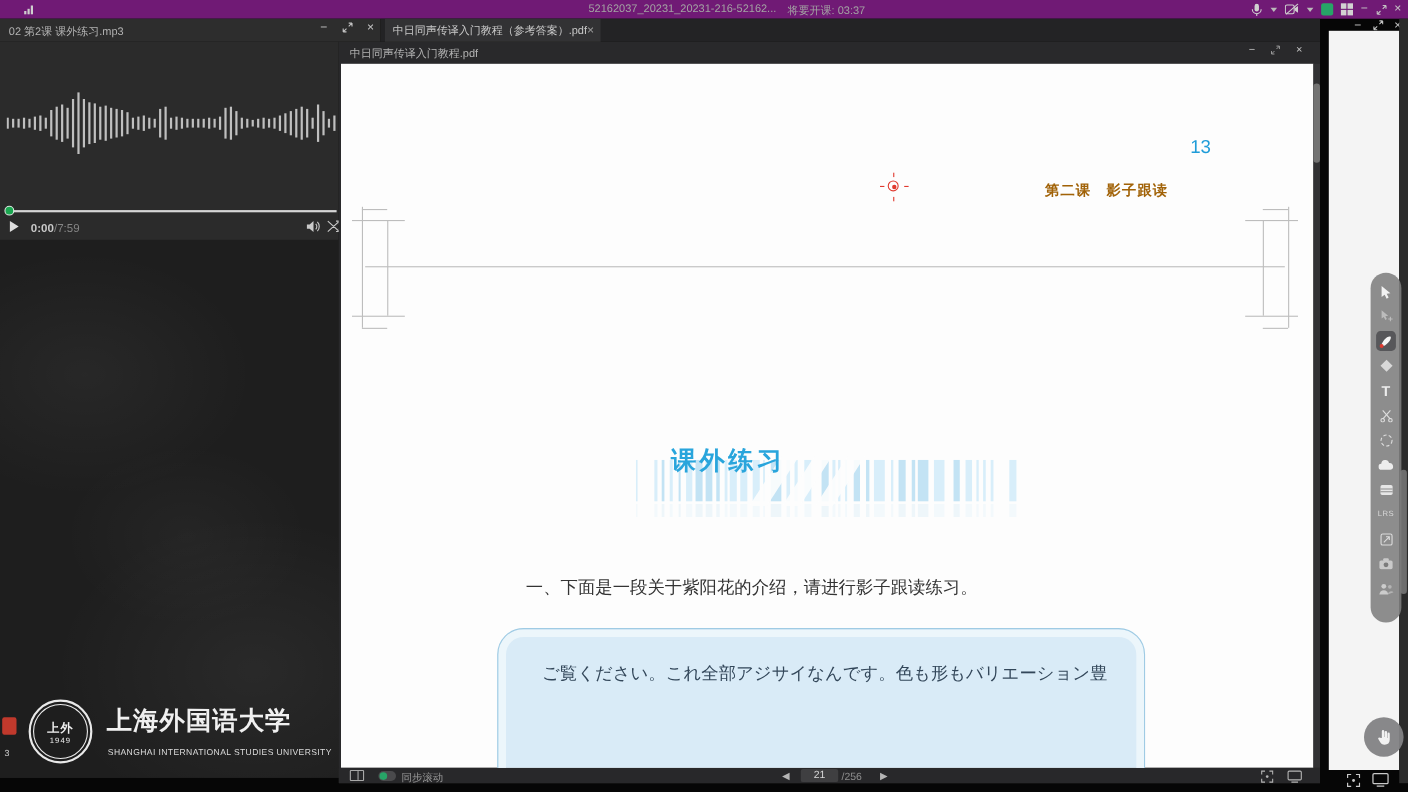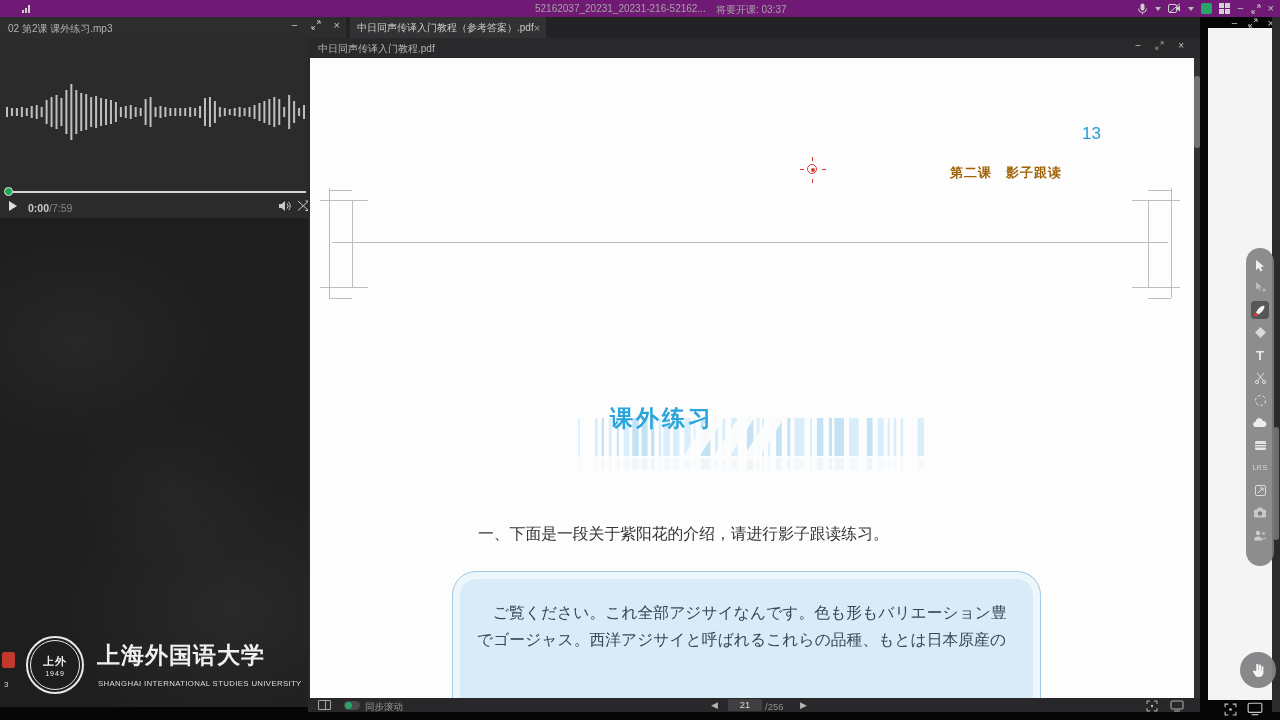--- a/index.html
+++ b/index.html
@@ -377,21 +377,20 @@
       <span class="slash" style="left:118px"></span>
       <span class="slash" style="left:148px"></span>
       <span class="slash" style="left:178px"></span>
     </div>
 
     <div class="abs instruction serif">一、下面是一段关于紫阳花的介绍，请进行影子跟读练习。</div>
 
     <div class="abs passage-box">
       <div class="passage-text serif">
         <div>　ご覧ください。これ全部アジサイなんです。色も形もバリエーション豊</div>
-        <div>でゴージャス。西洋アジサイと呼ばれるこれらの品種、もとは日本原産の</div>
       </div>
     </div>
   </div>
   <div class="pdf-scrollbar">
       <div class="pdf-scroll-thumb"></div>
     </div>
 
   <div class="statusbar">
     <div class="sb-item book-icon">
         <i></i>

